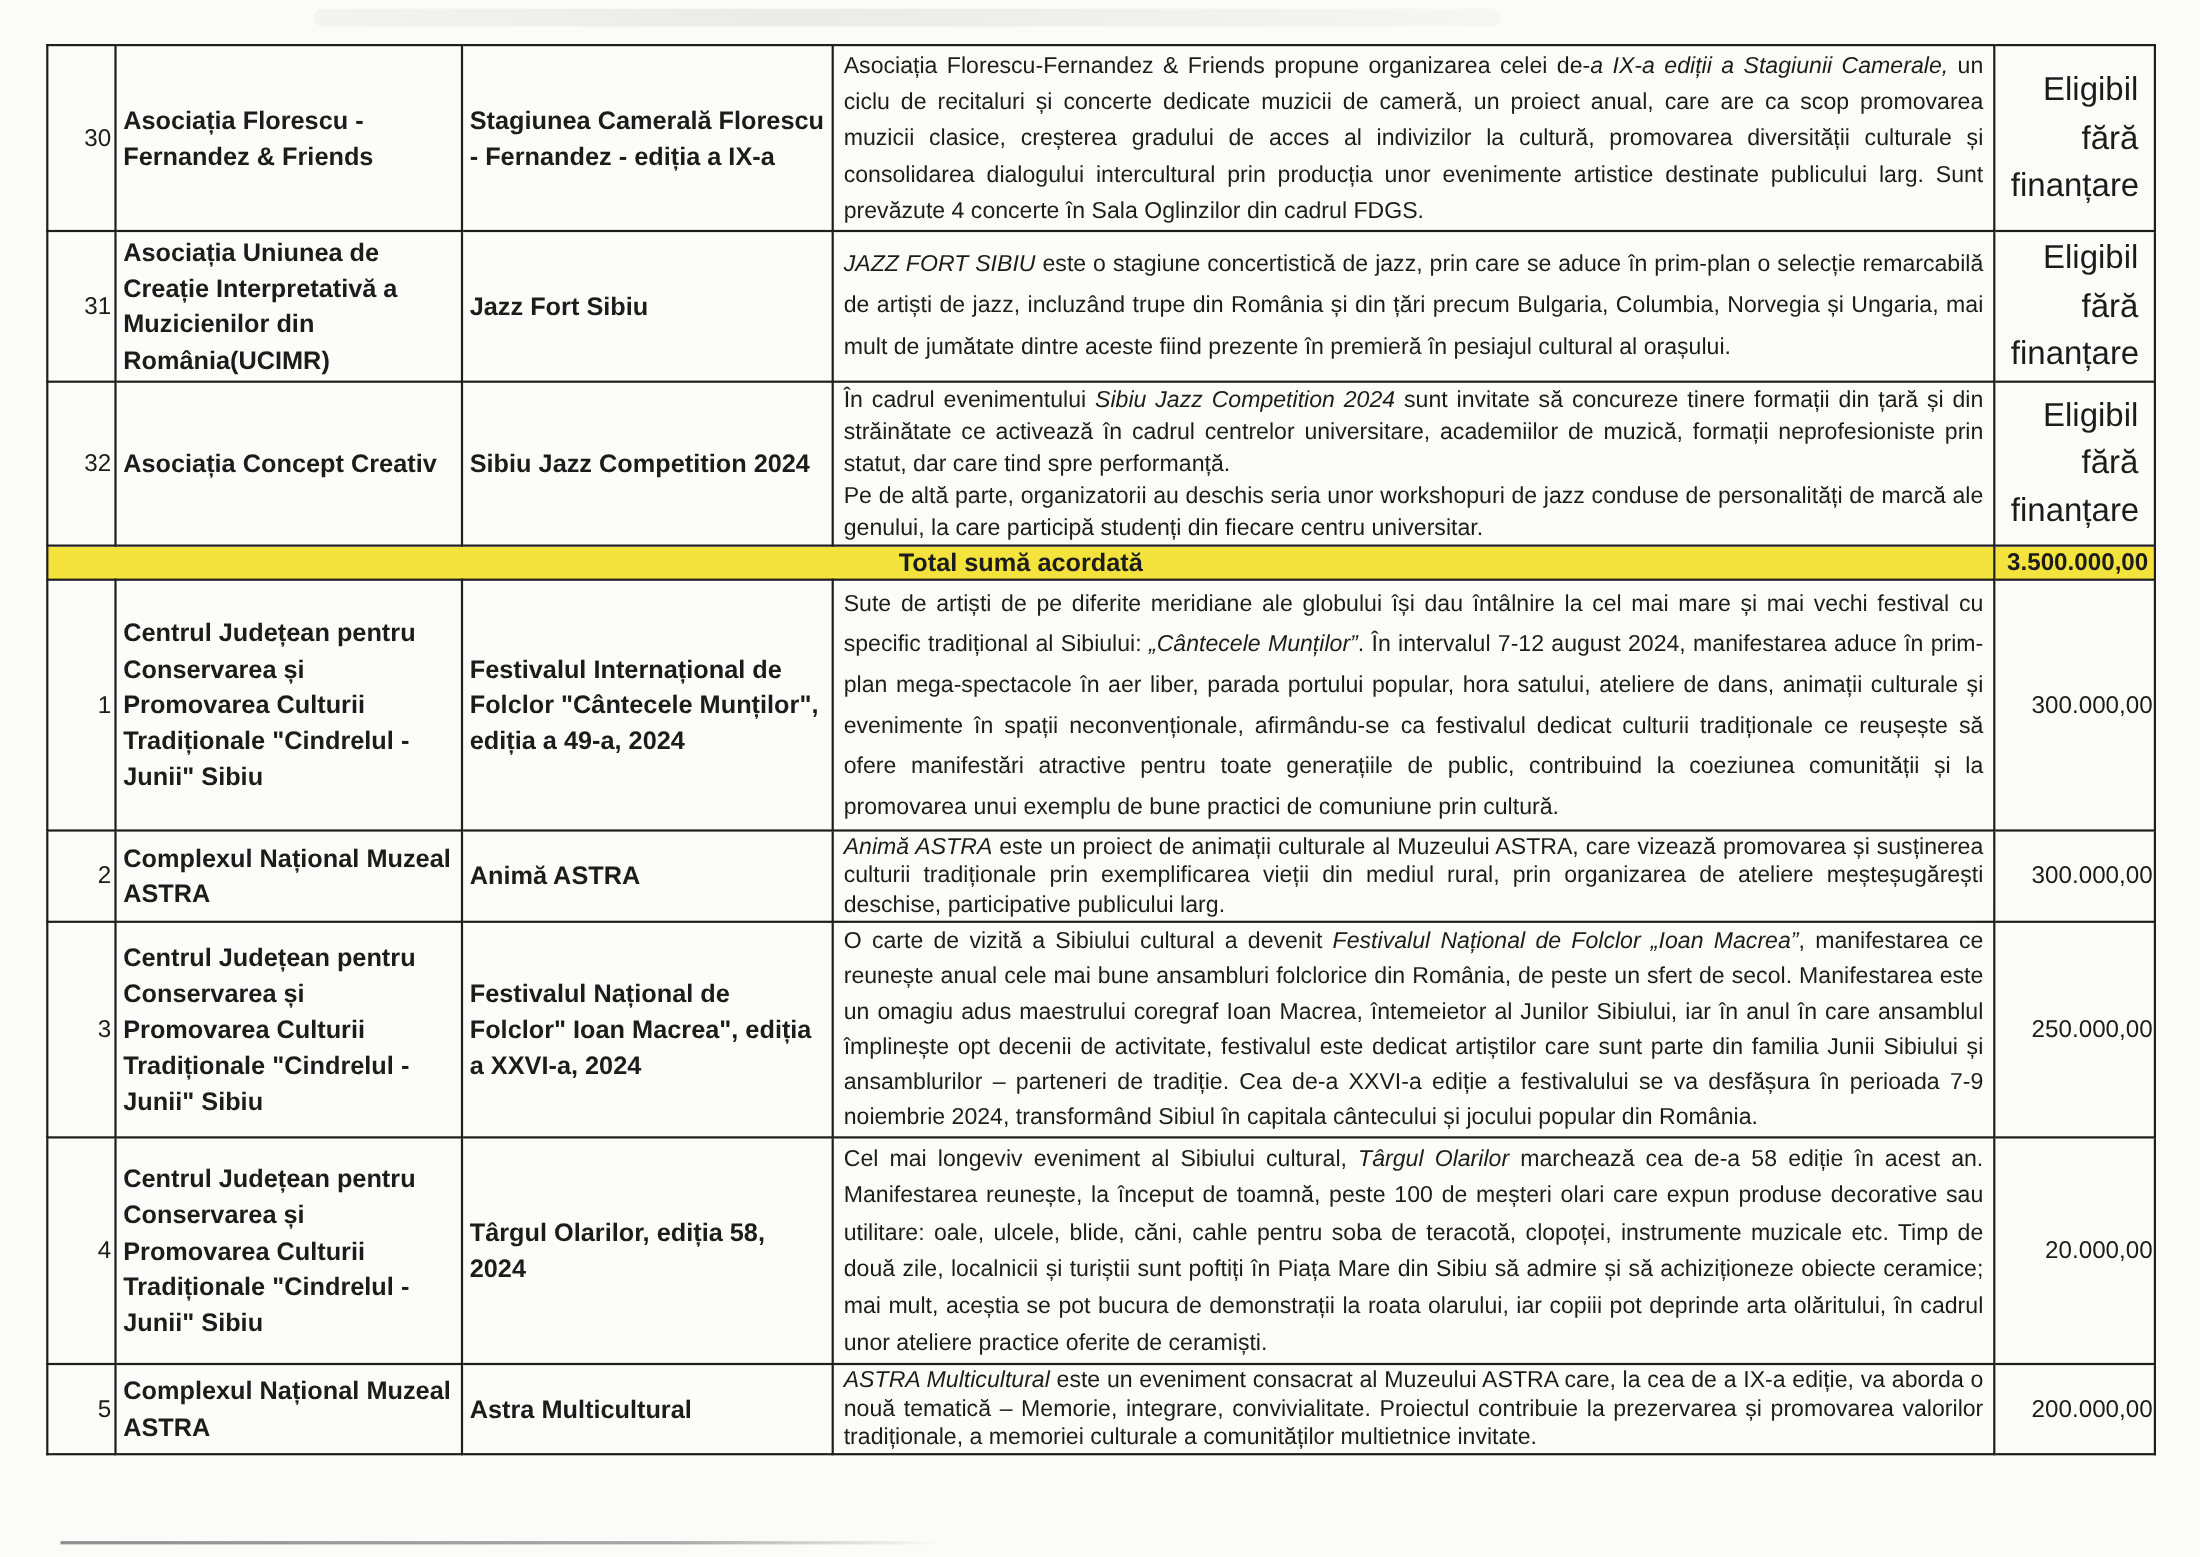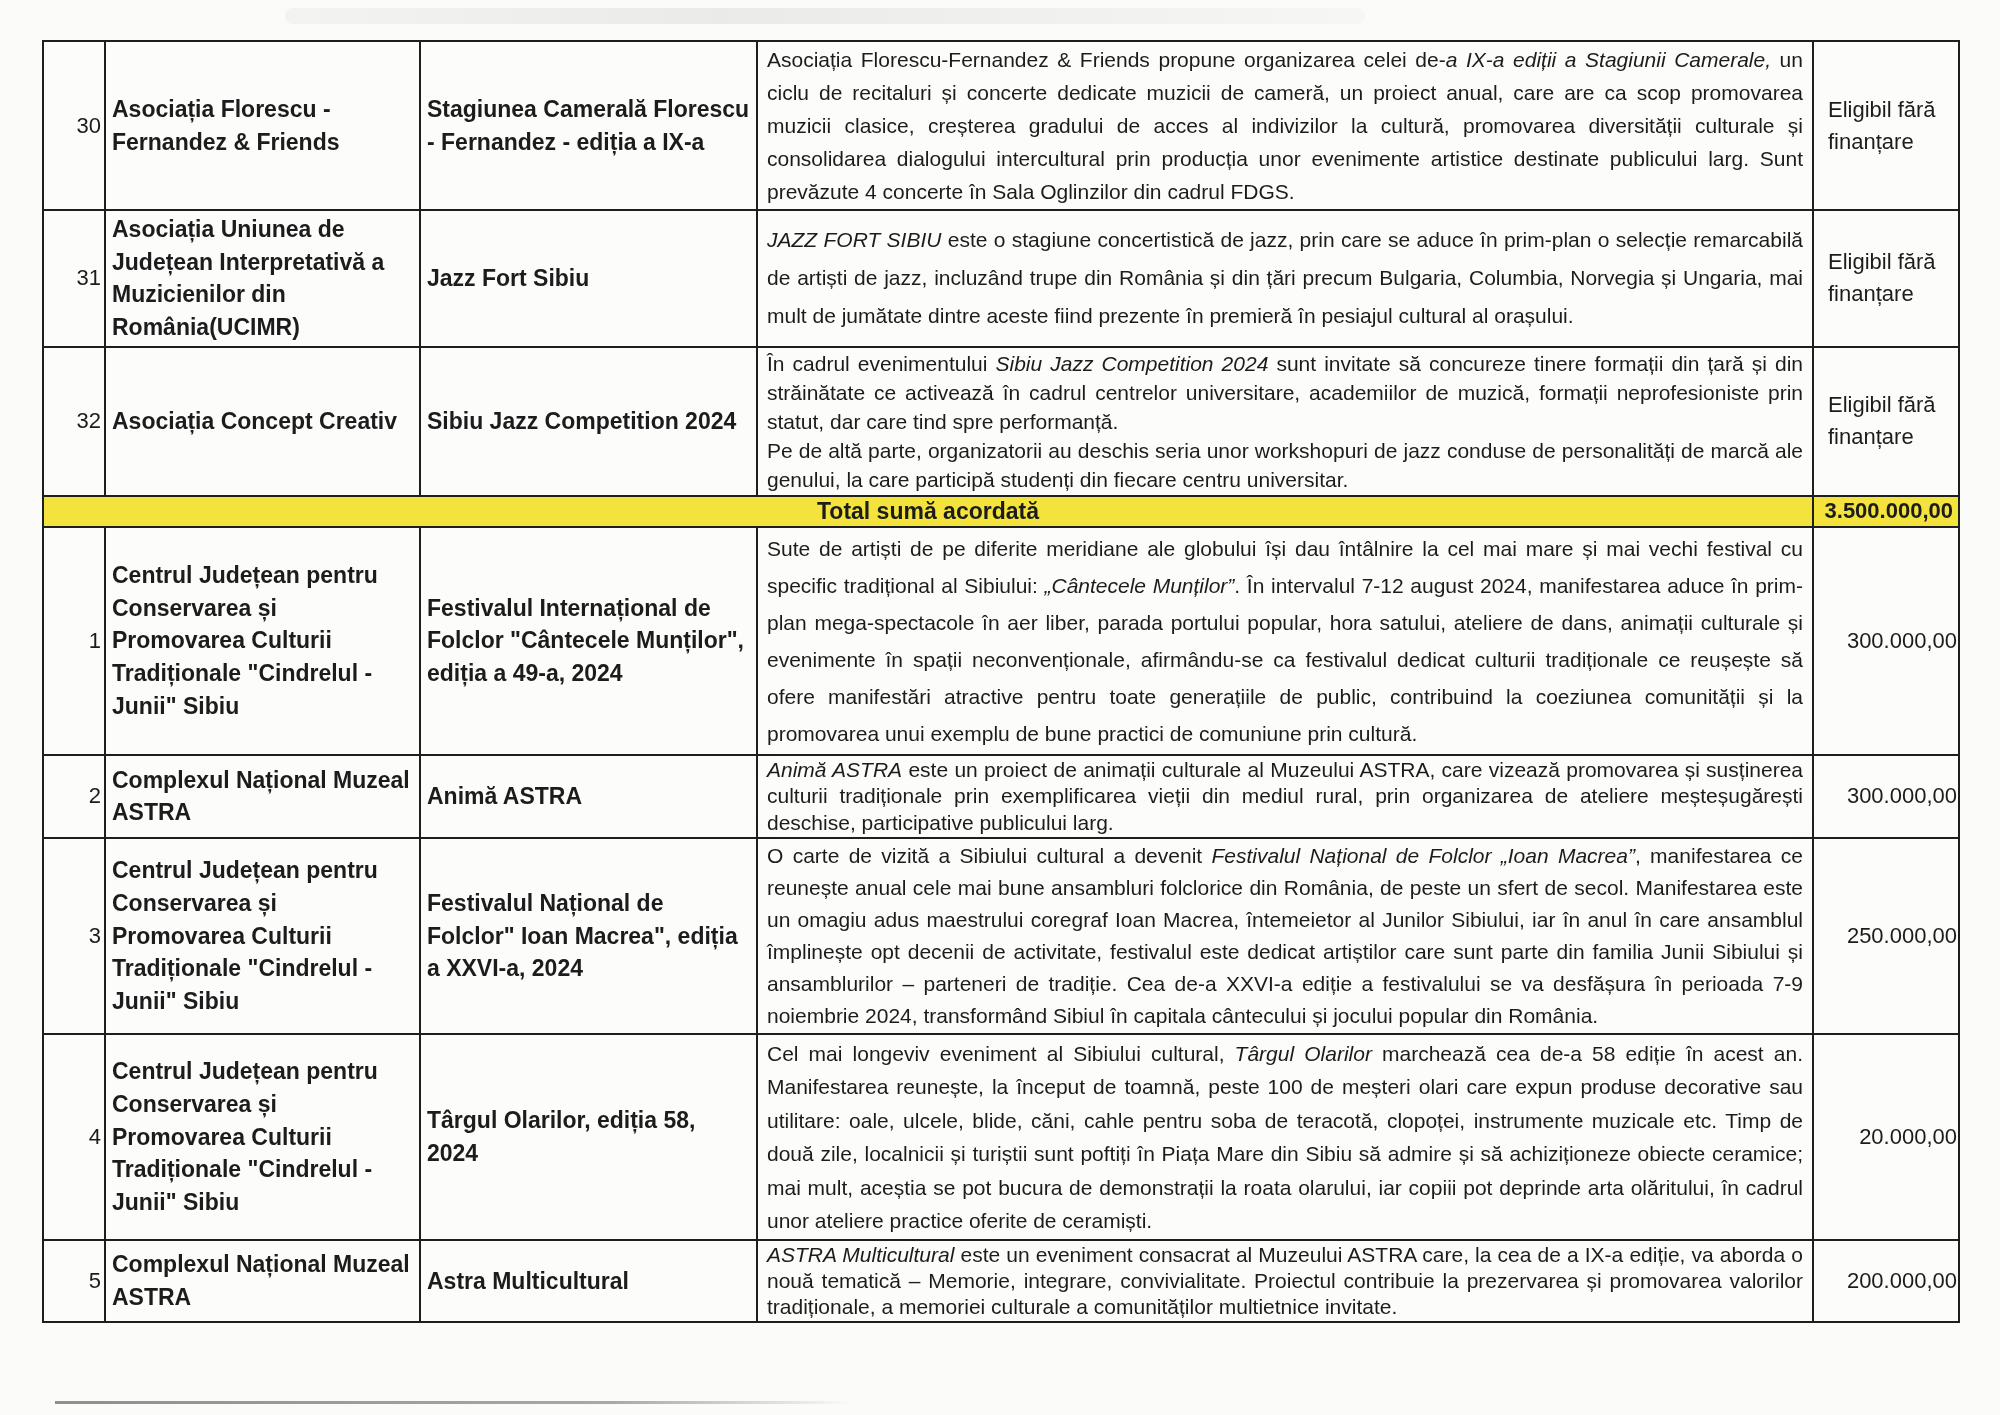--- a/index.html
+++ b/index.html
@@ -26,21 +26,21 @@
   td.nr{ text-align:right; vertical-align:middle; font-size:22px; padding:0 3px 0 0;}
   td.app, td.prj{
     font-weight:bold; font-size:23px; line-height:1.42;
     vertical-align:middle; padding:2px 6px; text-align:left;
   }
   td.sum{
     font-size:21px; text-align:justify; vertical-align:middle;
     padding:1px 9px; white-space:pre-wrap;
   }
   td.sum .em{font-style:italic;}
-  td.sta{ font-size:22px; text-align:left; vertical-align:middle; line-height:1.45; padding:0 14px;}
+  td.sta{ font-size:30px; text-align:right; vertical-align:middle; line-height:1.45; padding:0 14px;}
   td.fund{ font-size:22px; text-align:right; vertical-align:middle; }
   
   tr.total td{ background:#f3e33c; }
   td.total-label{ font-weight:bold; font-size:23px; text-align:center; vertical-align:middle; }
   td.total-value{ font-weight:bold; font-size:22px; text-align:right; vertical-align:middle; padding:0 5px 0 0;}
   tr.sect td{
     background:#1fa04a; font-weight:bold; font-size:23px; text-align:center;
     vertical-align:middle; color:#12301a; text-shadow:0 0 1px rgba(0,40,10,0.35);
   }
   tr.head td{
@@ -79,21 +79,21 @@
       <tr class="r30">
         <td class="nr">30</td>
         <td class="app">Asociația Florescu - Fernandez &amp; Friends</td>
         <td class="prj">Stagiunea Camerală Florescu - Fernandez - ediția a IX-a</td>
         <td class="sum lh33"><span>Asociația Florescu-Fernandez &amp; Friends propune organizarea celei de-</span><span class="em">a IX-a ediții a Stagiunii Camerale,</span><span> un ciclu de recitaluri și concerte dedicate muzicii de cameră, un proiect anual, care are ca scop promovarea muzicii clasice, creșterea gradului de acces al indivizilor la cultură, promovarea diversității culturale și consolidarea dialogului intercultural prin producția unor evenimente artistice destinate publicului larg. Sunt prevăzute 4 concerte în Sala Oglinzilor din cadrul FDGS.</span></td>
         <td class="sta">Eligibil fără finanțare</td>
       </tr>
 
       <tr class="r31">
         <td class="nr">31</td>
-        <td class="app">Asociația Uniunea de Județean Interpretativă a Muzicienilor din România(UCIMR)</td>
+        <td class="app">Asociația Uniunea de Creație Interpretativă a Muzicienilor din România(UCIMR)</td>
         <td class="prj">Jazz Fort Sibiu</td>
         <td class="sum lh38"><span class="em">JAZZ FORT SIBIU</span><span> este o stagiune concertistică de jazz, prin care se aduce în prim-plan o selecție remarcabilă de artiști de jazz, incluzând trupe din România și din țări precum Bulgaria, Columbia, Norvegia și Ungaria, mai mult de jumătate dintre aceste fiind prezente în premieră în pesiajul cultural al orașului.</span></td>
         <td class="sta">Eligibil fără finanțare</td>
       </tr>
 
       <tr class="r32">
         <td class="nr">32</td>
         <td class="app">Asociația Concept Creativ</td>
         <td class="prj">Sibiu Jazz Competition 2024</td>
         <td class="sum lh29"><span>În cadrul evenimentului </span><span class="em">Sibiu Jazz Competition 2024</span><span> sunt invitate să concureze tinere formații din țară și din străinătate ce activează în cadrul centrelor universitare, academiilor de muzică, formații neprofesioniste prin statut, dar care tind spre performanță.

